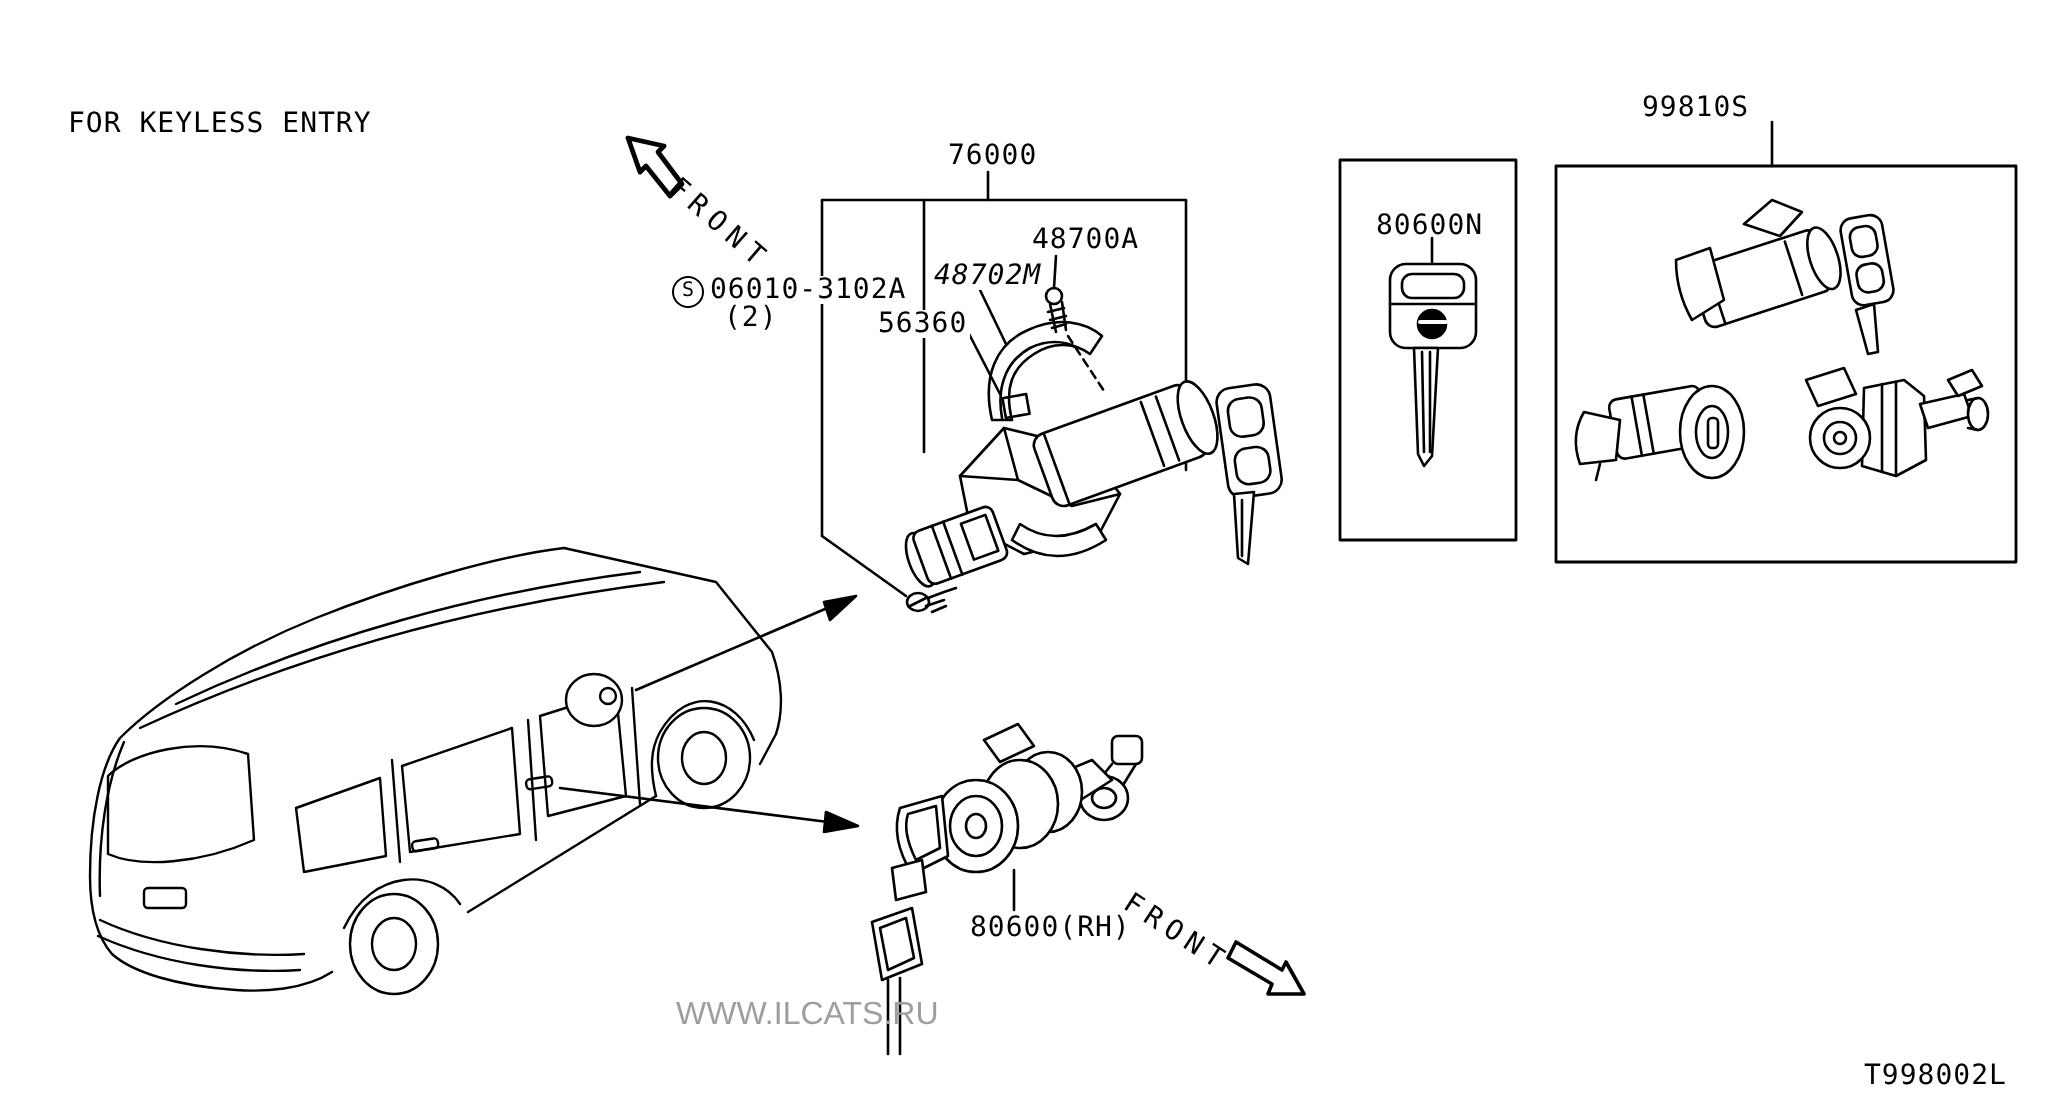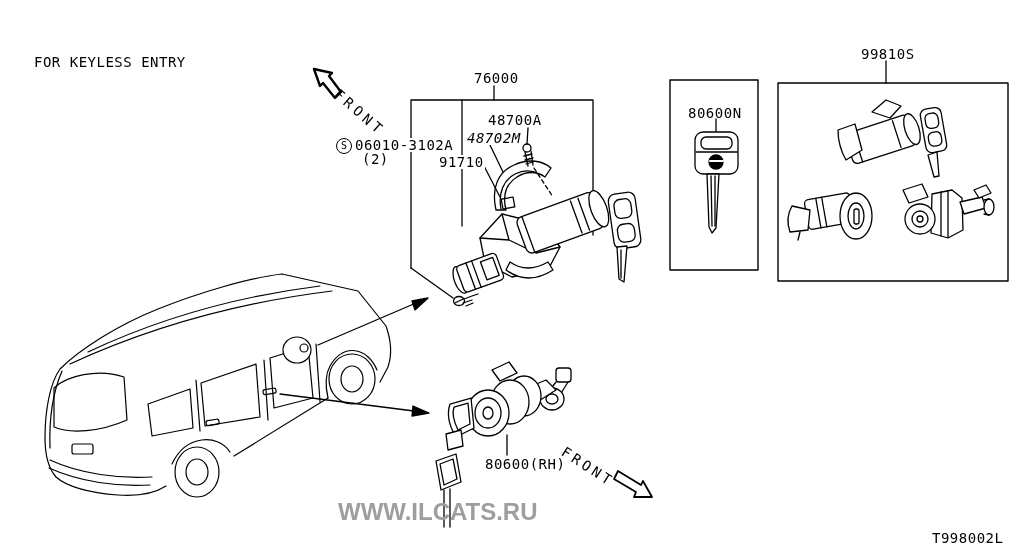--- a/index.html
+++ b/index.html
@@ -22,21 +22,21 @@
   .front-bottom { transform:rotate(33deg); letter-spacing:3.5px; }
   .circ {
     position:absolute; width:14px; height:14px; border:1.5px solid #000;
     border-radius:50%; font-size:10px; text-align:center; line-height:14px;
     background:#fff; color:#000; font-family:"DejaVu Sans Mono", monospace;
   }
   .wm {
     position:absolute; font-family:"Liberation Sans", sans-serif;
     color:#9e9e9e; line-height:1; white-space:nowrap; background:transparent;
   }
-  .wm1 { font-size:24px;font-weight:bold; }
+  .wm1 { font-size:16px; }
   .wm2 { font-size:18px; }
 </style>
 </head>
 <body>
 
 <div id="stage">
 
 <svg id="art" width="1024" height="560" viewBox="0 0 1024 560" fill="none" stroke="#000" stroke-width="1.3" stroke-linecap="round" stroke-linejoin="round">
 
   <g stroke-width="1.2">
@@ -229,26 +229,26 @@
 
 <div class="lbl nobg" style="left:33px; top:55px;">FOR KEYLESS ENTRY</div>
 
 <div class="lbl front front-top" style="left:340px; top:86px;">FRONT</div>
 
 <span class="circ" style="left:336px; top:138px;">S</span>
 <div class="lbl" style="left:354px; top:138px;">06010-3102A</div>
 <div class="lbl" style="left:361px; top:152px;">(2)</div>
 
 <div class="lbl nobg" style="left:473px; top:71px;">76000</div>
-<div class="lbl" style="left:487px; top:113px;">48700A</div>
+<div class="lbl" style="left:515px; top:113px;">48700A</div>
 <div class="lbl" style="left:466px; top:131px;font-style:italic;">48702M</div>
-<div class="lbl" style="left:438px; top:155px;">91710</div>
+<div class="lbl" style="left:438px; top:155px;">56360</div>
 
 <div class="lbl nobg" style="left:687px; top:106px;">80600N</div>
-<div class="lbl nobg" style="left:860px; top:47px;">99810S</div>
+<div class="lbl nobg" style="left:820px; top:47px;">99810S</div>
 
 <div class="lbl" style="left:484px; top:457px;">80600(RH)</div>
 
 <div class="lbl front front-bottom" style="left:566px; top:444px;">FRONT</div>
 
 <div class="wm wm1" style="left:338px; top:500px;">WWW.ILCATS.RU</div>
 
 <div class="lbl nobg" style="left:931px; top:531px;text-align:center;">T998002L</div>
 
 </div>

